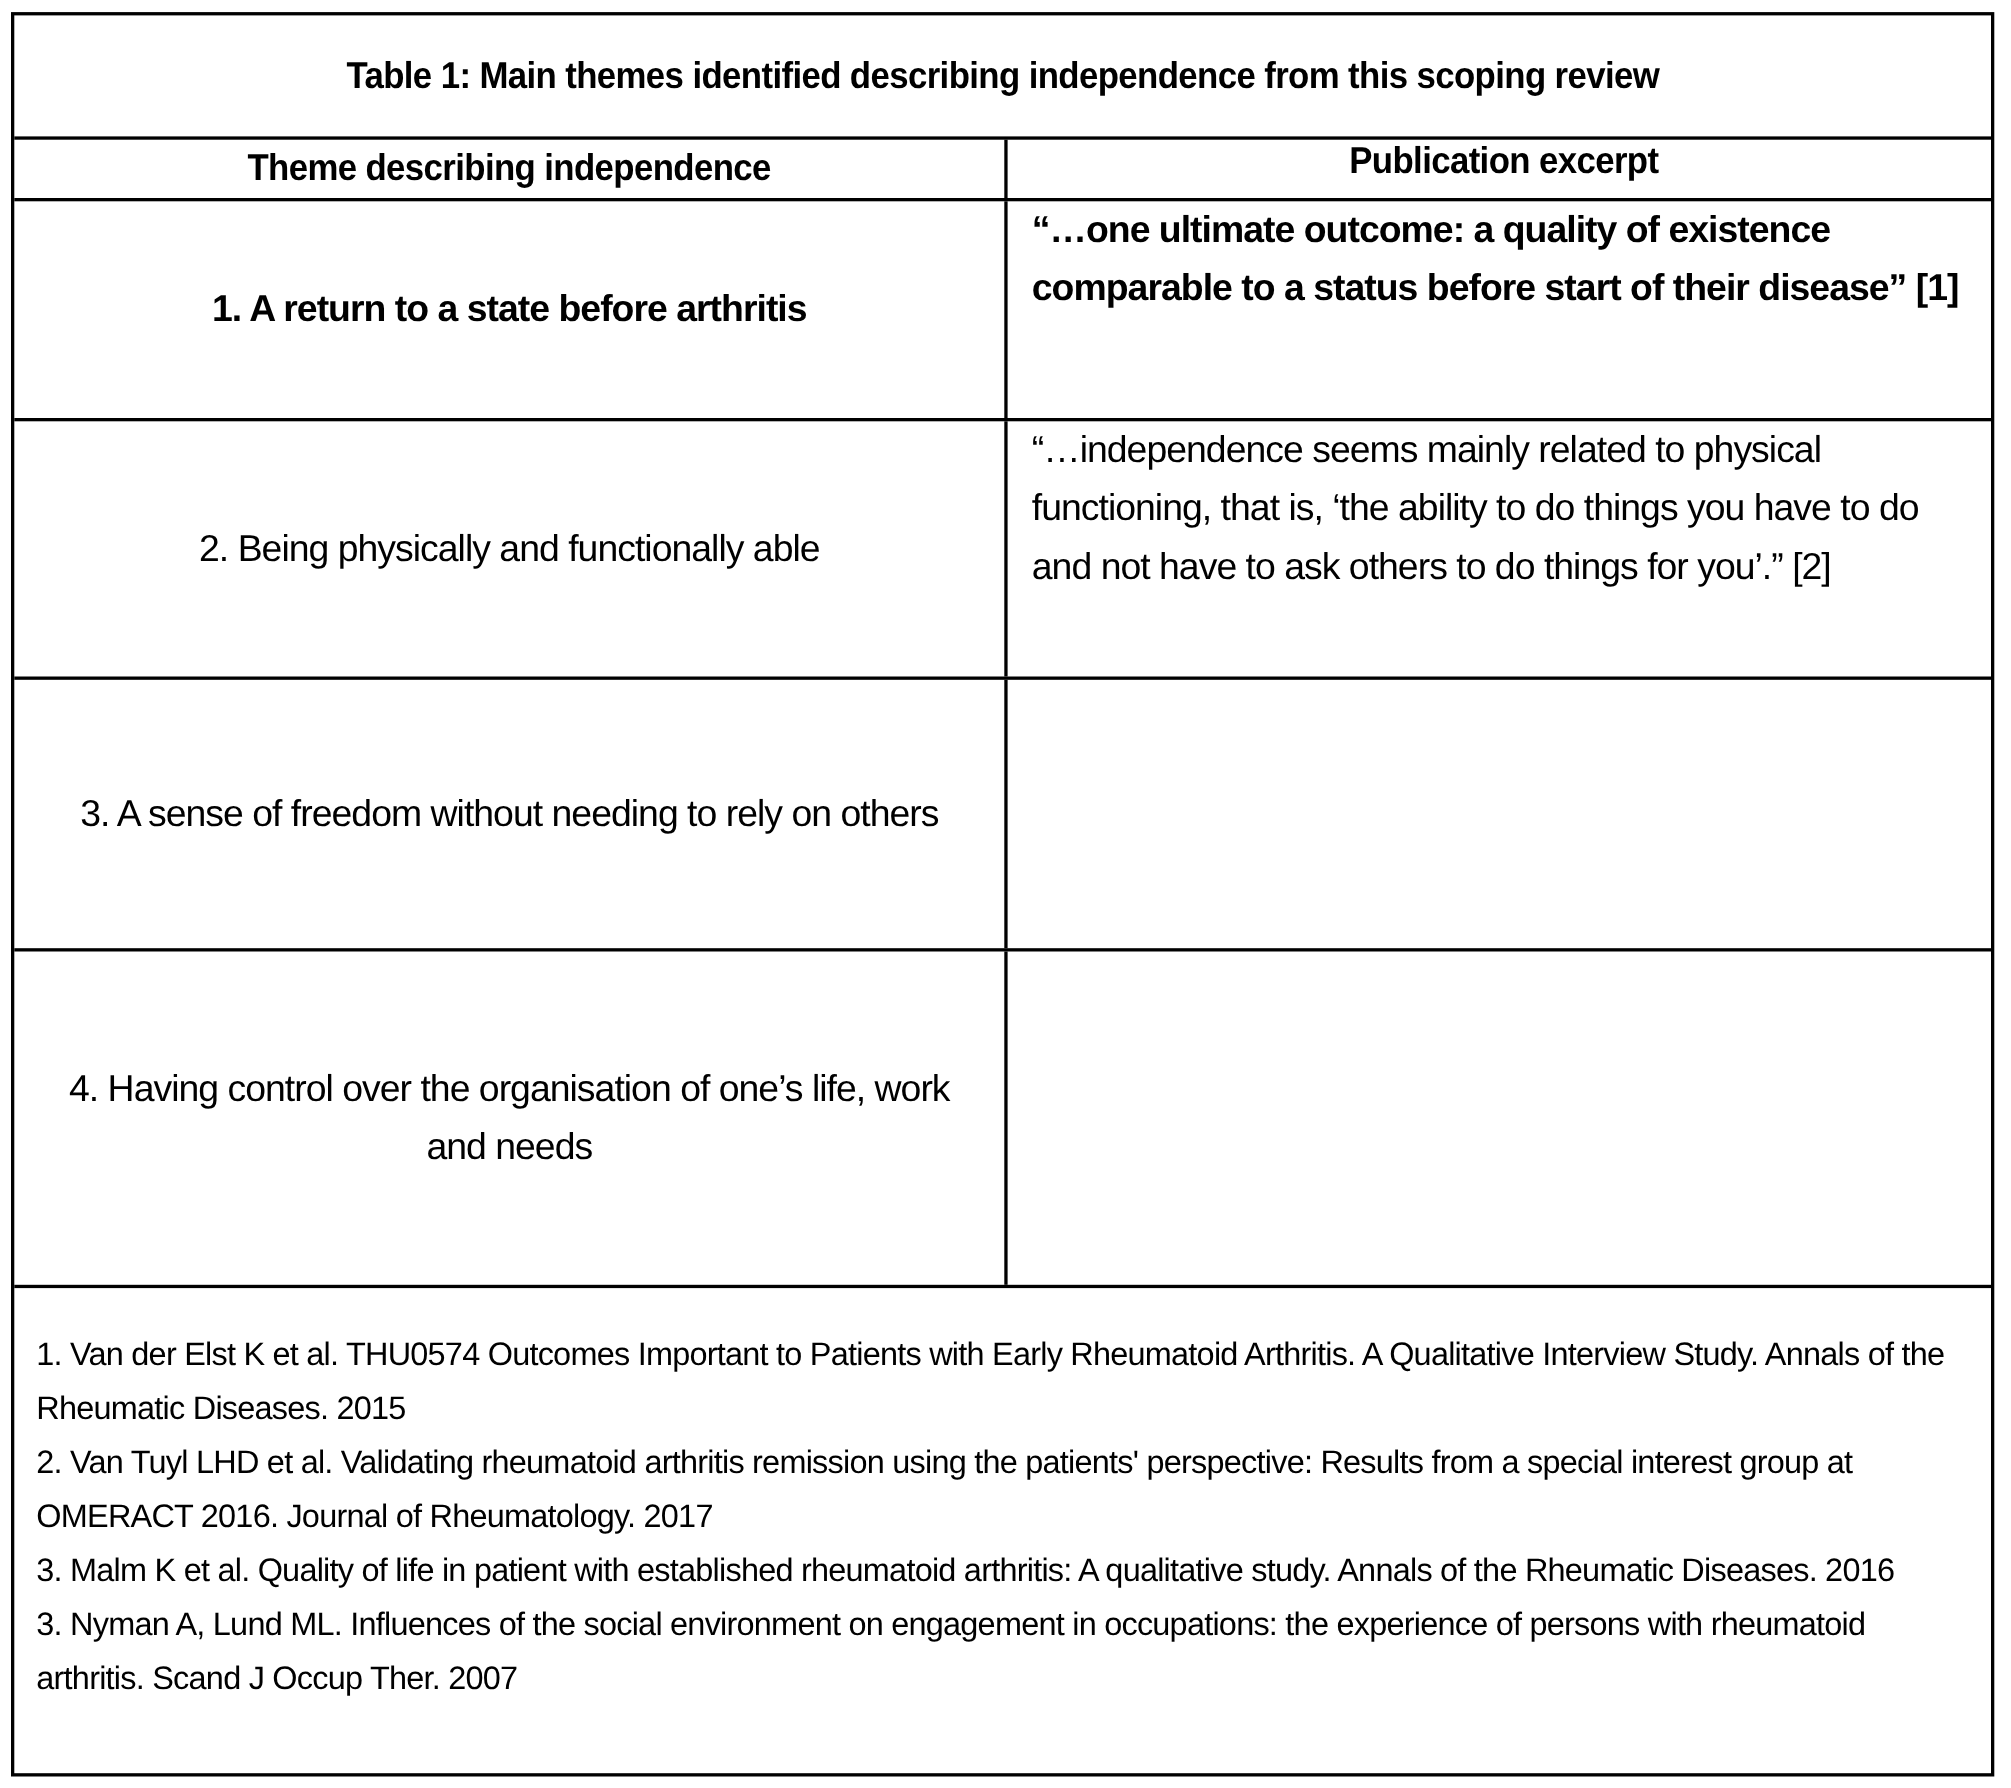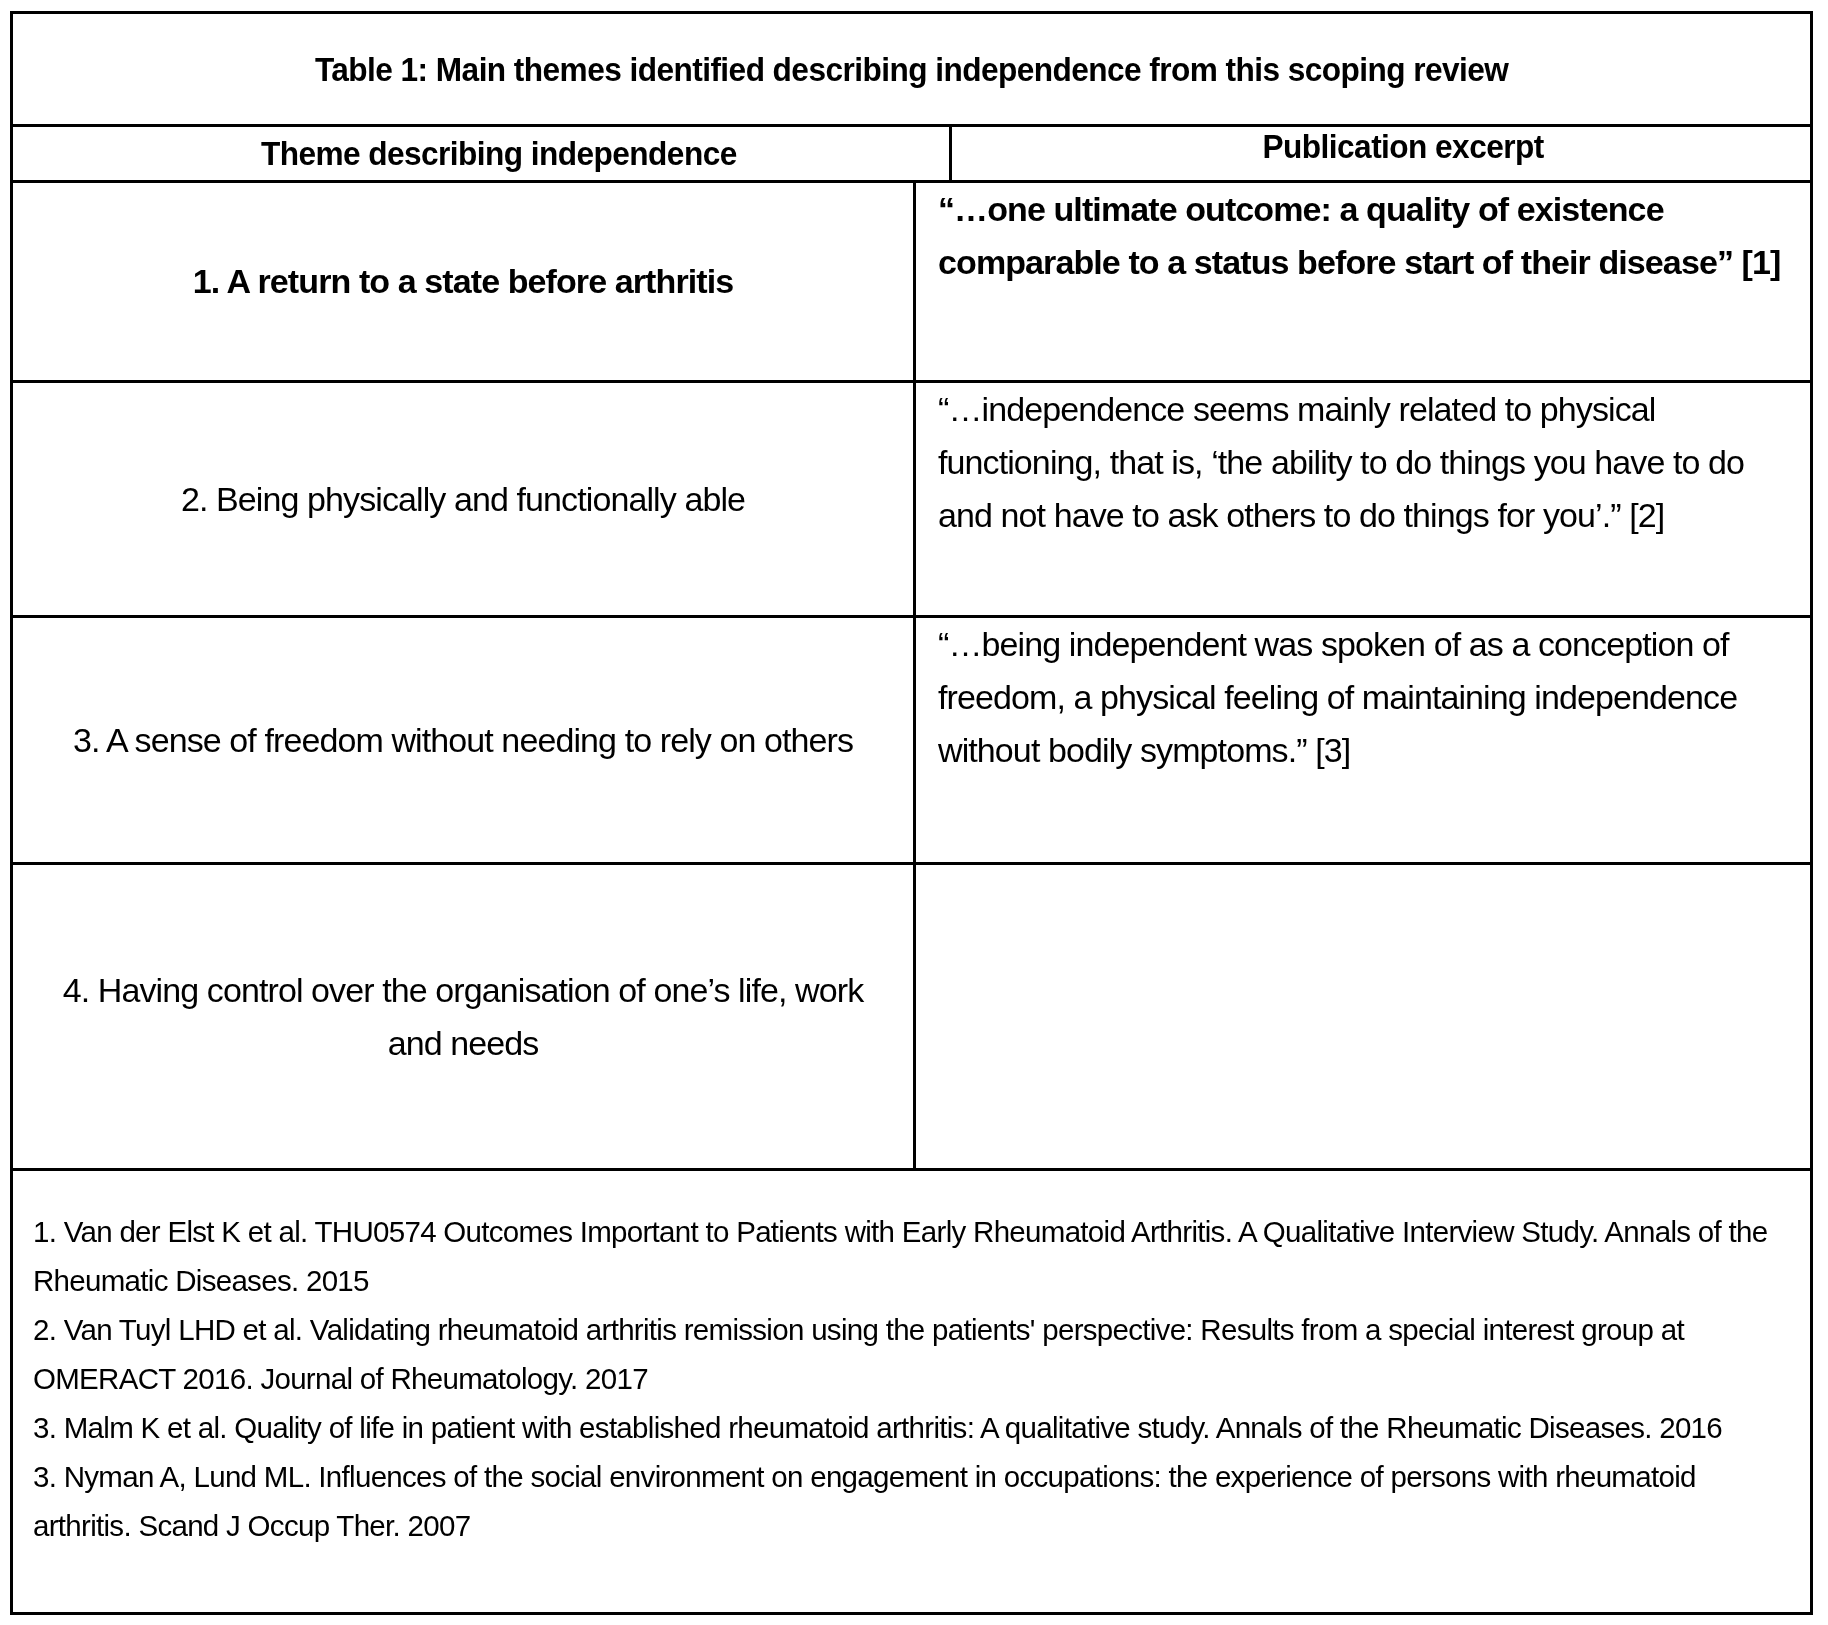--- a/index.html
+++ b/index.html
@@ -60,21 +60,20 @@
       align-items: flex-start;
       padding: 0 14px 0 22px;
     }
     .header-row { height: 56px; }
     .header-row .cell-left,
     .header-row .cell-right {
       justify-content: center;
       font-weight: bold;
       font-size: 34px;
       letter-spacing: -0.6px;
-      margin-left: 36px;
     }
     .header-text { transform: scaleX(0.93); white-space: nowrap; }
     .theme-text, .excerpt-text {
       font-size: 34px;
       line-height: 53px;
       letter-spacing: -0.9px;
     }
     .excerpt-text { text-align: left; }
     .row-1 { height: 200px; font-weight: bold; }
     .row-2 { height: 235px; }
@@ -123,23 +122,20 @@
     </div>
     <div class="cell-right">
       <span class="excerpt-text">“…independence seems mainly related to physical functioning, that is, ‘the ability to do things you have to do and not have to ask others to do things for you’.” [2]</span>
     </div>
   </div>
 
   <div class="row row-3">
     <div class="cell-left">
       <span class="theme-text">3. A sense of freedom without needing to rely on others</span>
     </div>
-    <div class="cell-right">
-      <span class="excerpt-text">“…being independent was spoken of as a conception of freedom, a physical feeling of maintaining independence without bodily symptoms.” [3]</span>
-    </div>
   </div>
 
   <div class="row row-4">
     <div class="cell-left">
       <span class="theme-text">4. Having control over the organisation of one’s life, work and needs</span>
     </div>
   </div>
 
   <div class="refs">
     <div class="ref-item">1. Van der Elst K et al. THU0574 Outcomes Important to Patients with Early Rheumatoid Arthritis. A Qualitative Interview Study. Annals of the Rheumatic Diseases. 2015</div>

